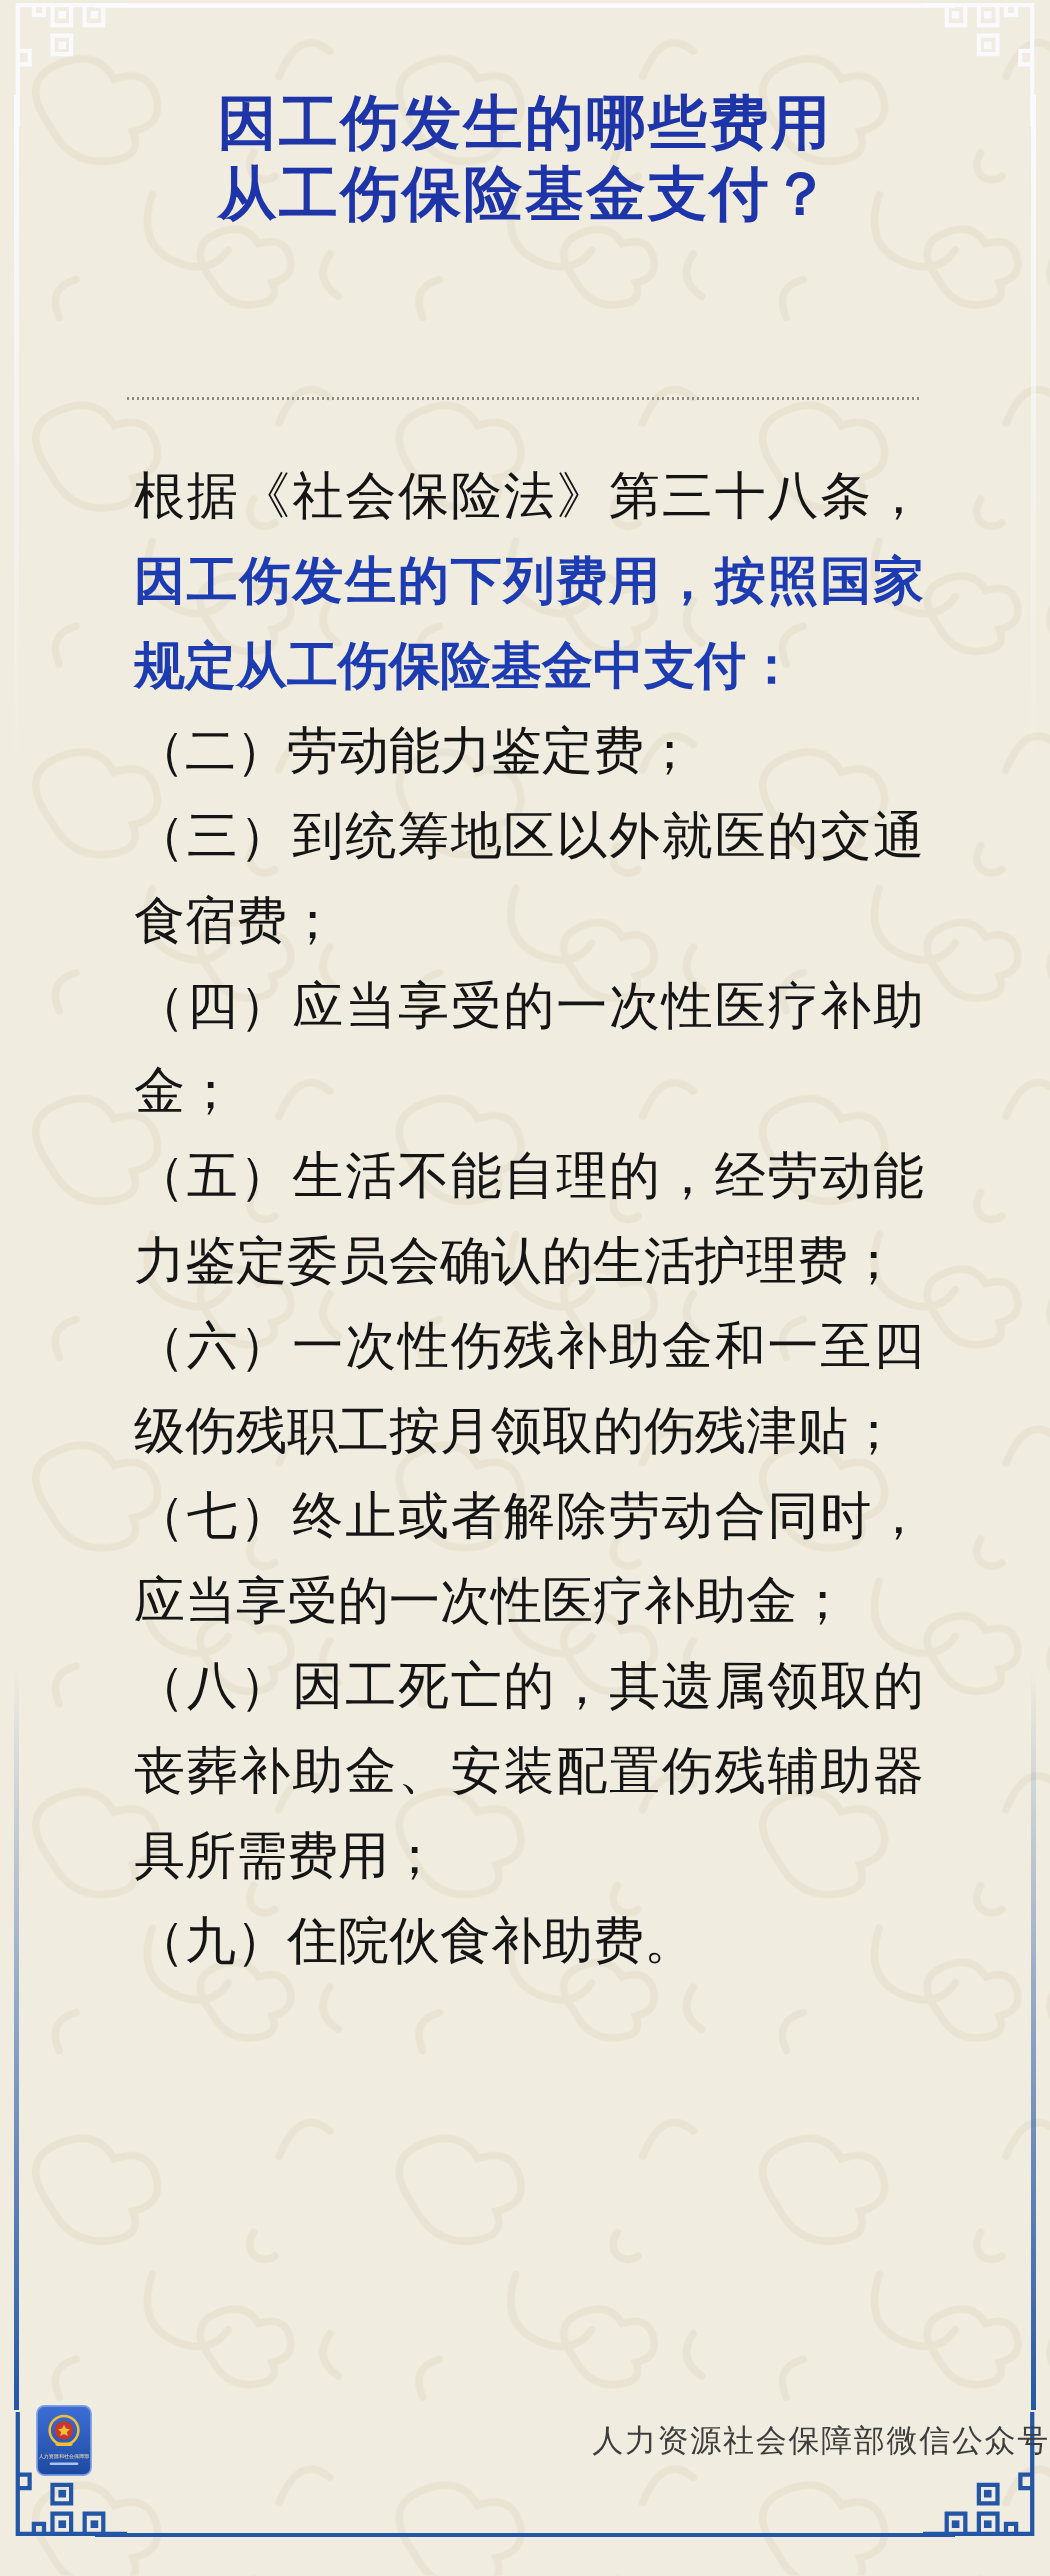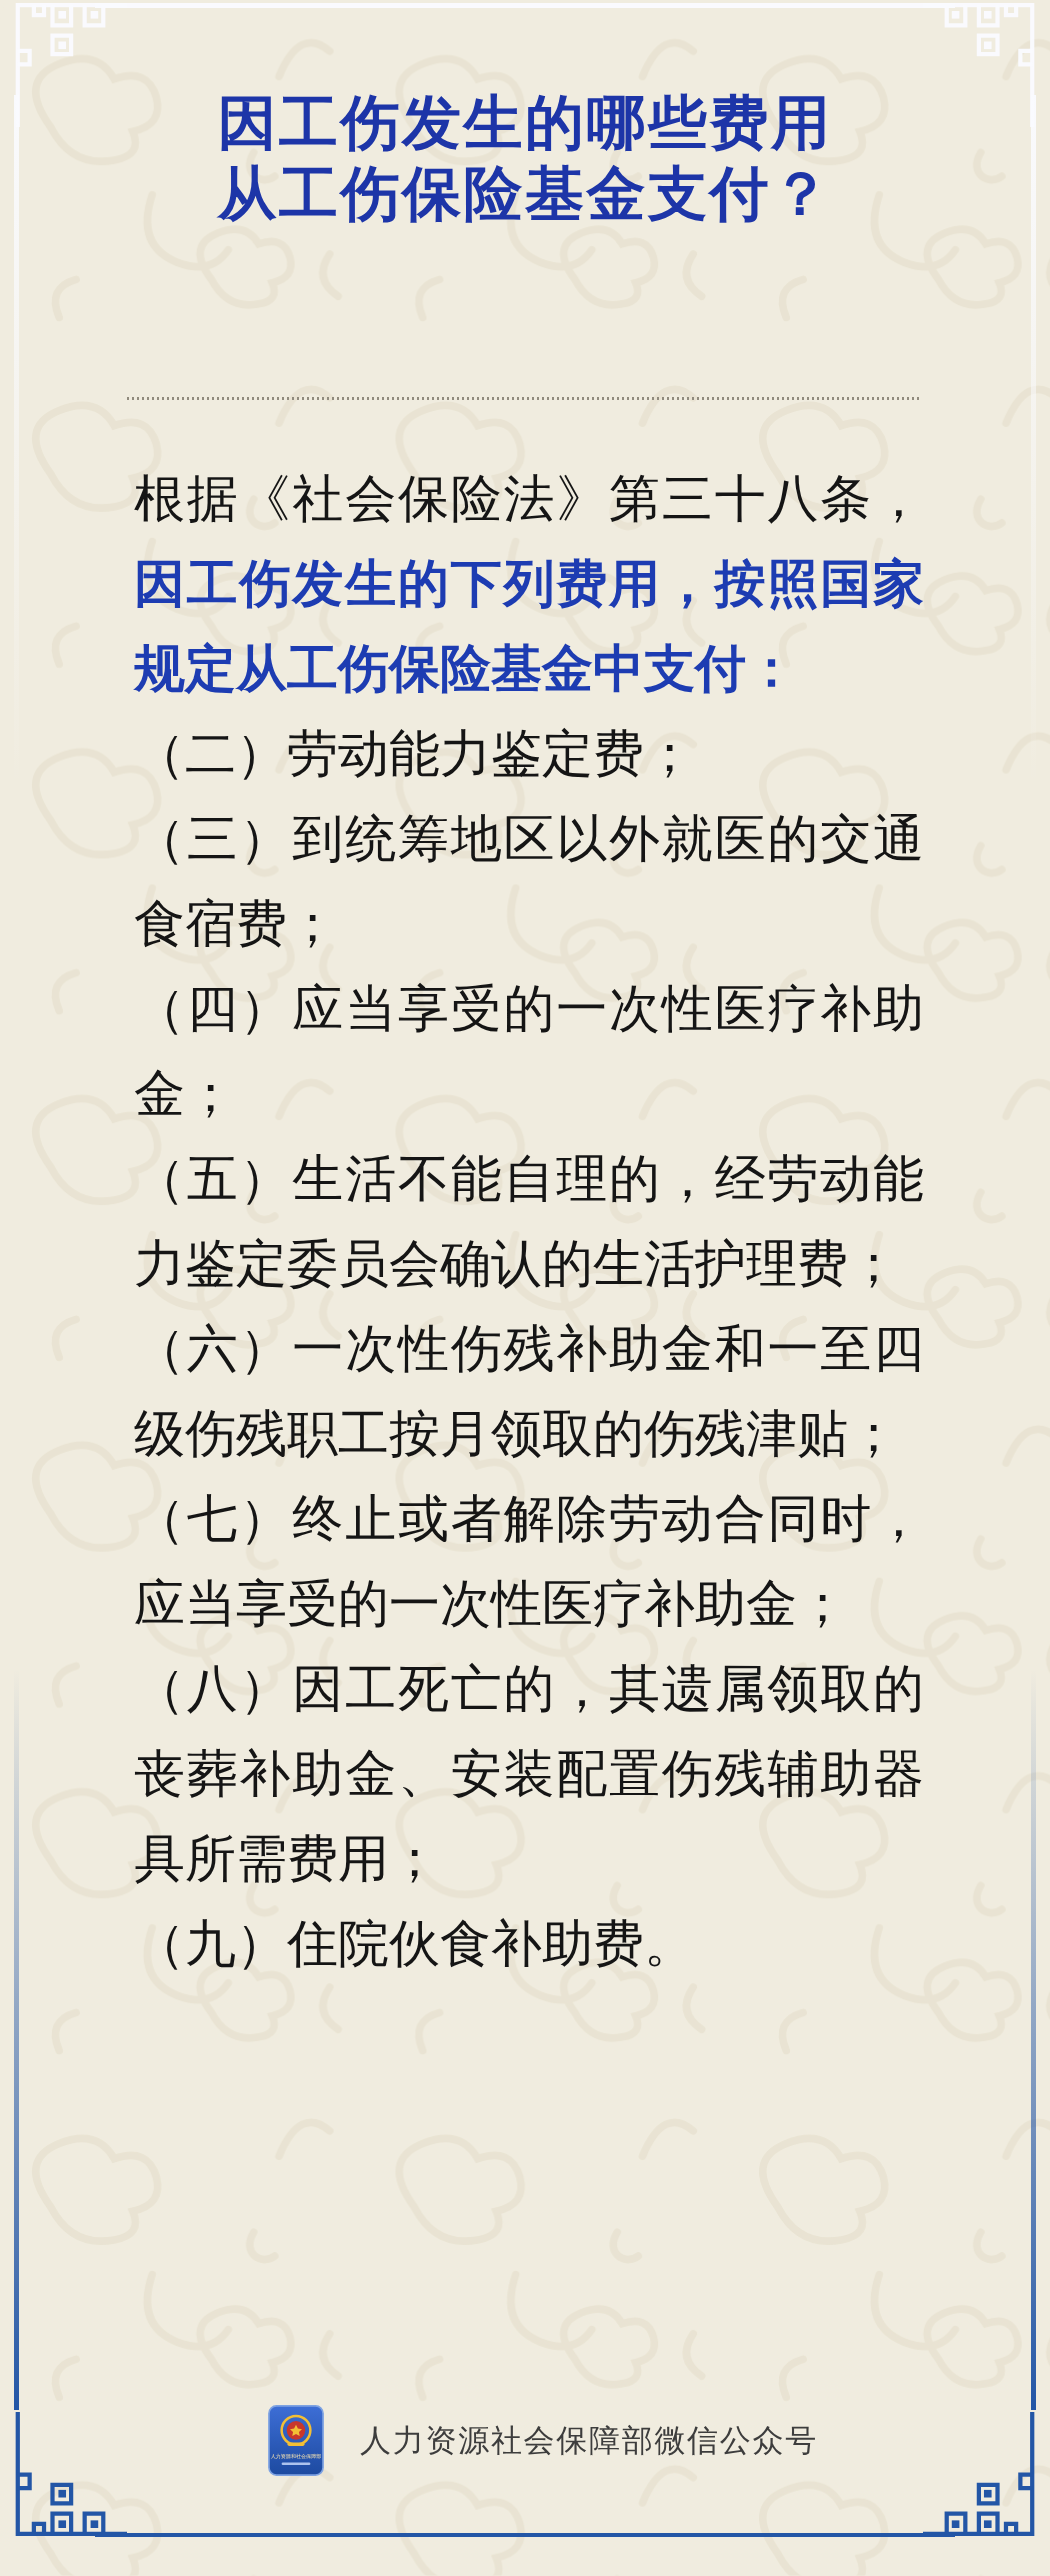--- a/index.html
+++ b/index.html
@@ -31,26 +31,26 @@
   
   .divider{
     position:absolute;top:397px;left:127px;width:795px;height:2.5px;
     background:repeating-linear-gradient(90deg,#908a7d 0 2.5px,rgba(0,0,0,0) 2.5px 5px);
   }
   
   .body-text{
     position:absolute;left:134px;top:457px;width:790px;
     font-size:51px;line-height:85px;color:#151515;text-align:justify;
   }
-  .body-text p,.body-text div{margin:0;padding:0;}
+  .body-text p,.body-text div{margin:0;padding:0;font-family:Liberation Mono, monospace;}
   .highlight{color:#1d3cb2;font-weight:bold;}
   
   .footer{
     position:absolute;left:0;right:0;top:2400px;height:81px;
-    display:flex;align-items:center;justify-content:center;gap:36px;
+    display:flex;align-items:center;justify-content:space-between;gap:36px;
     font-family:"Liberation Sans","DejaVu Sans",sans-serif;
     margin-left:36px;
   }
   .footer-label{font-size:31px;color:#3d3d3d;letter-spacing:1.7px;font-weight:500;}
 </style>
 </head>
 <body>
 
 <div class="poster">
 

